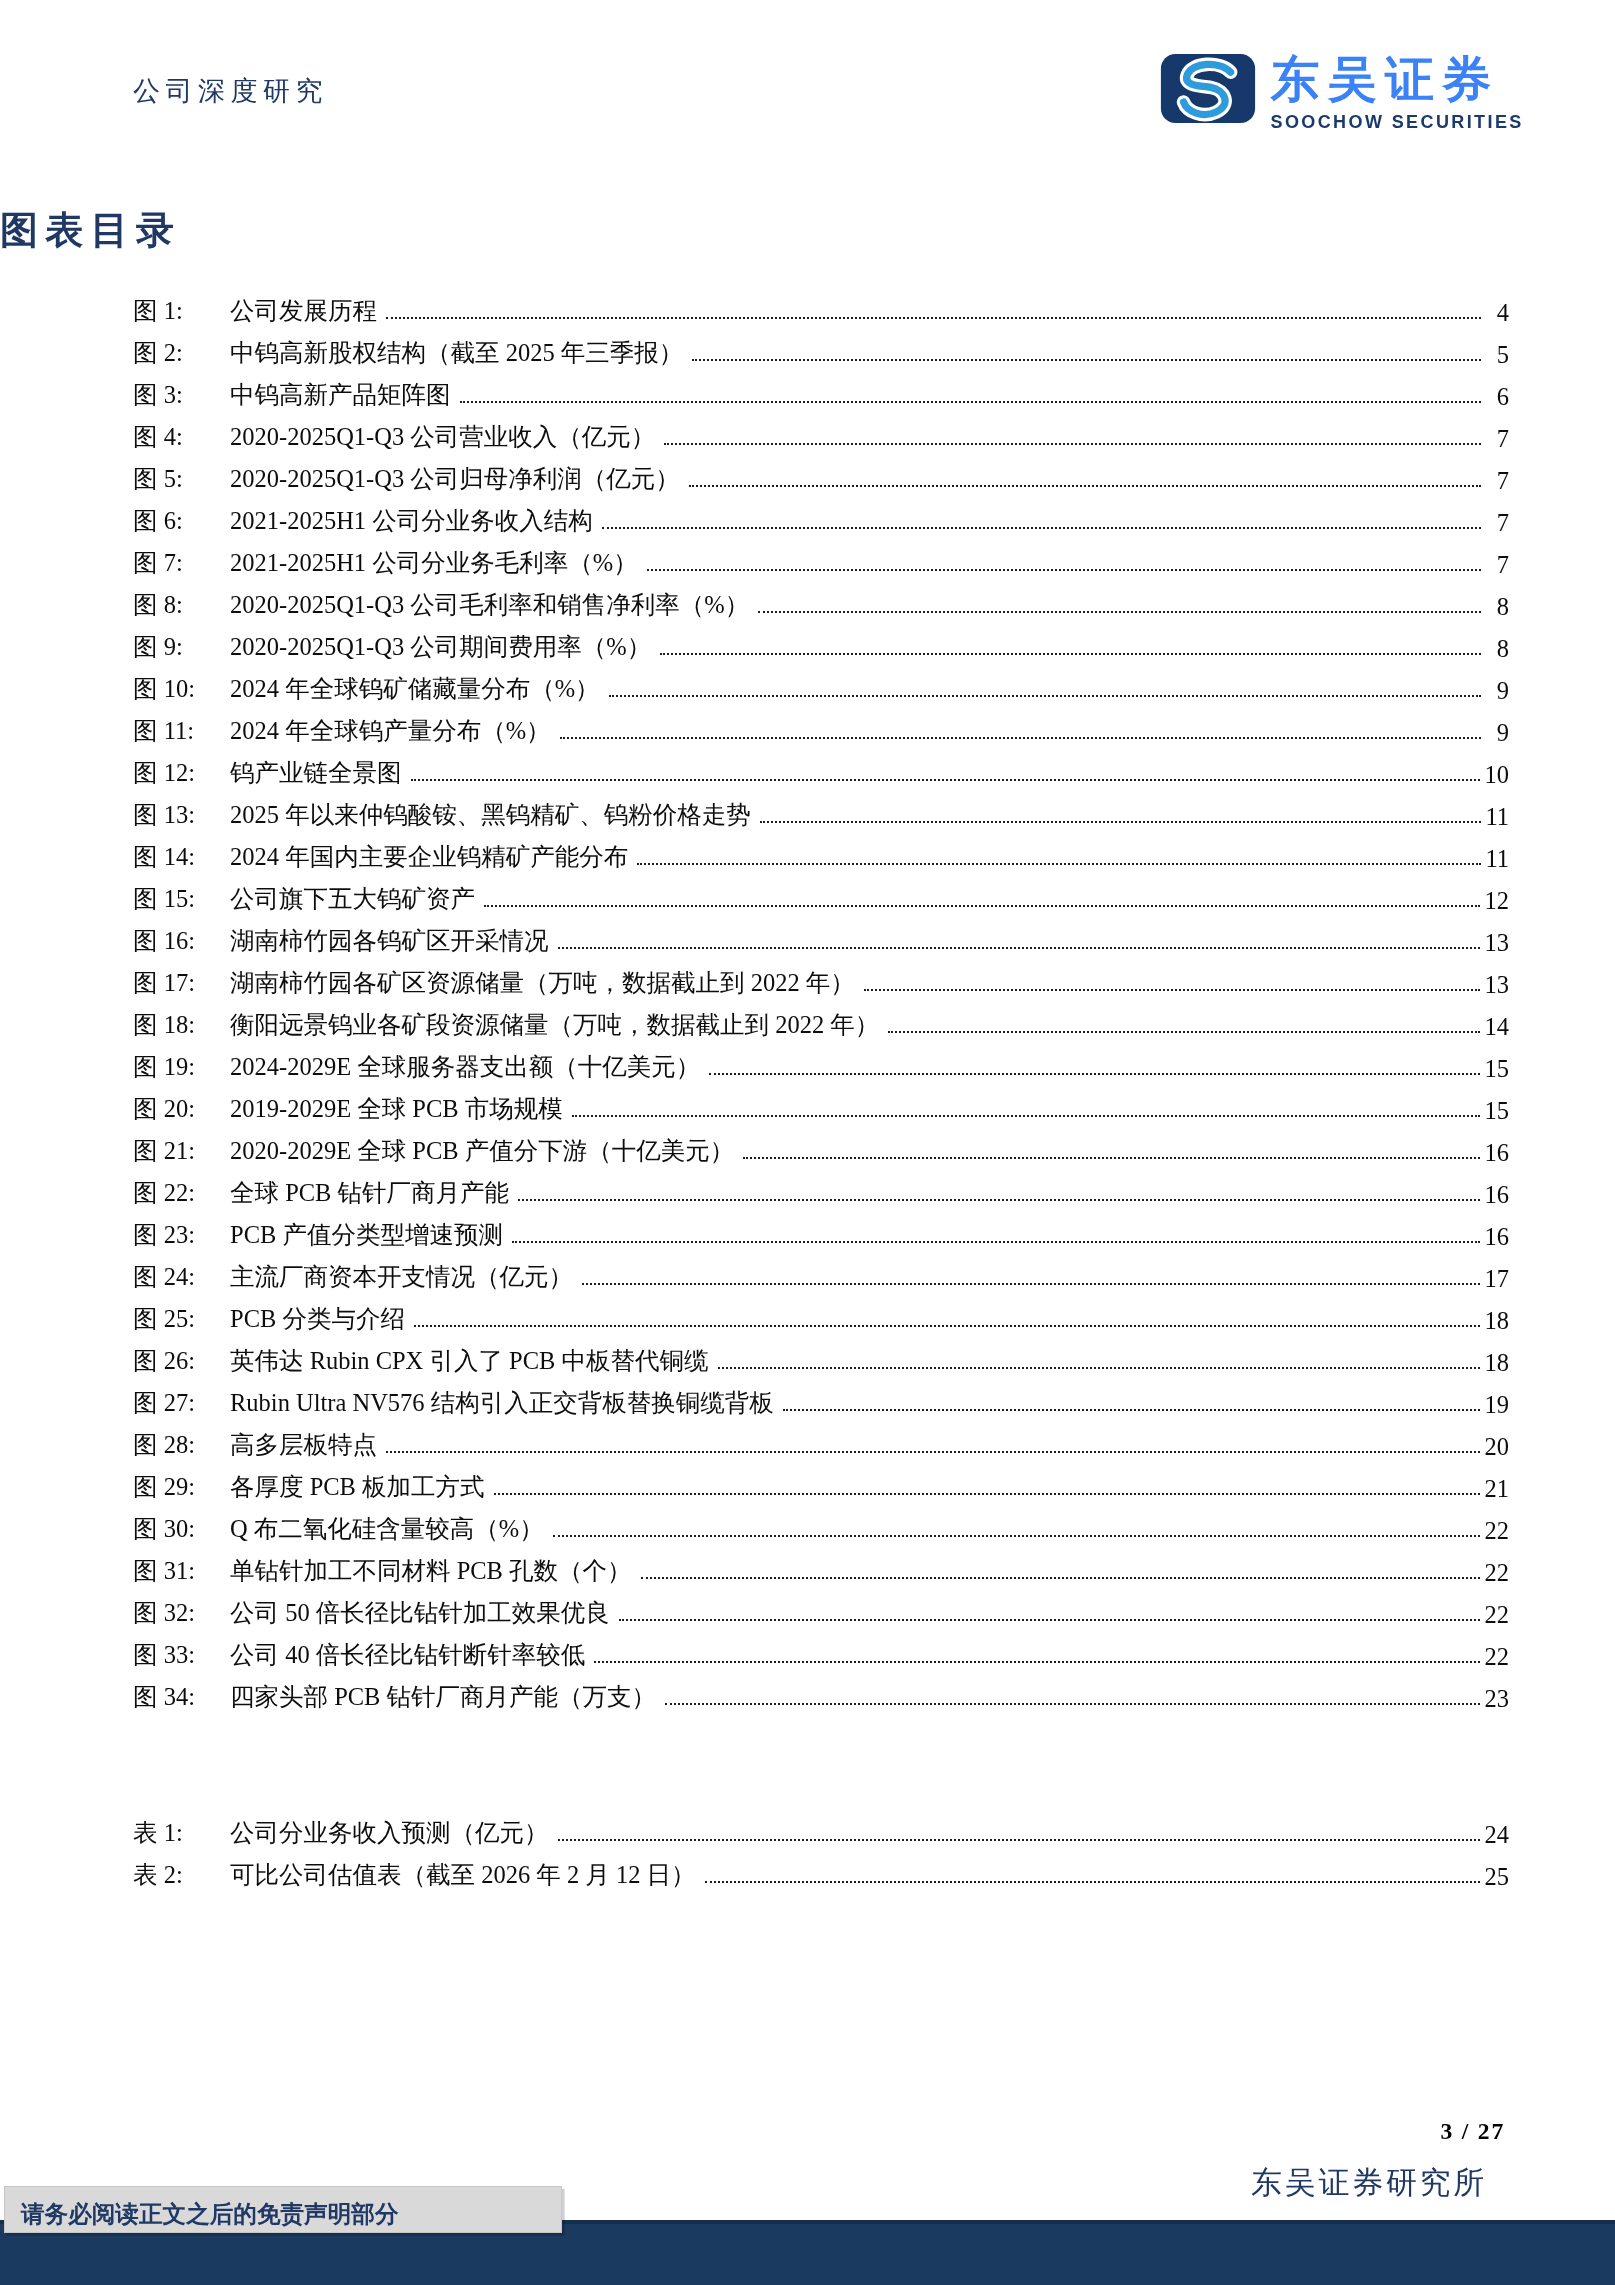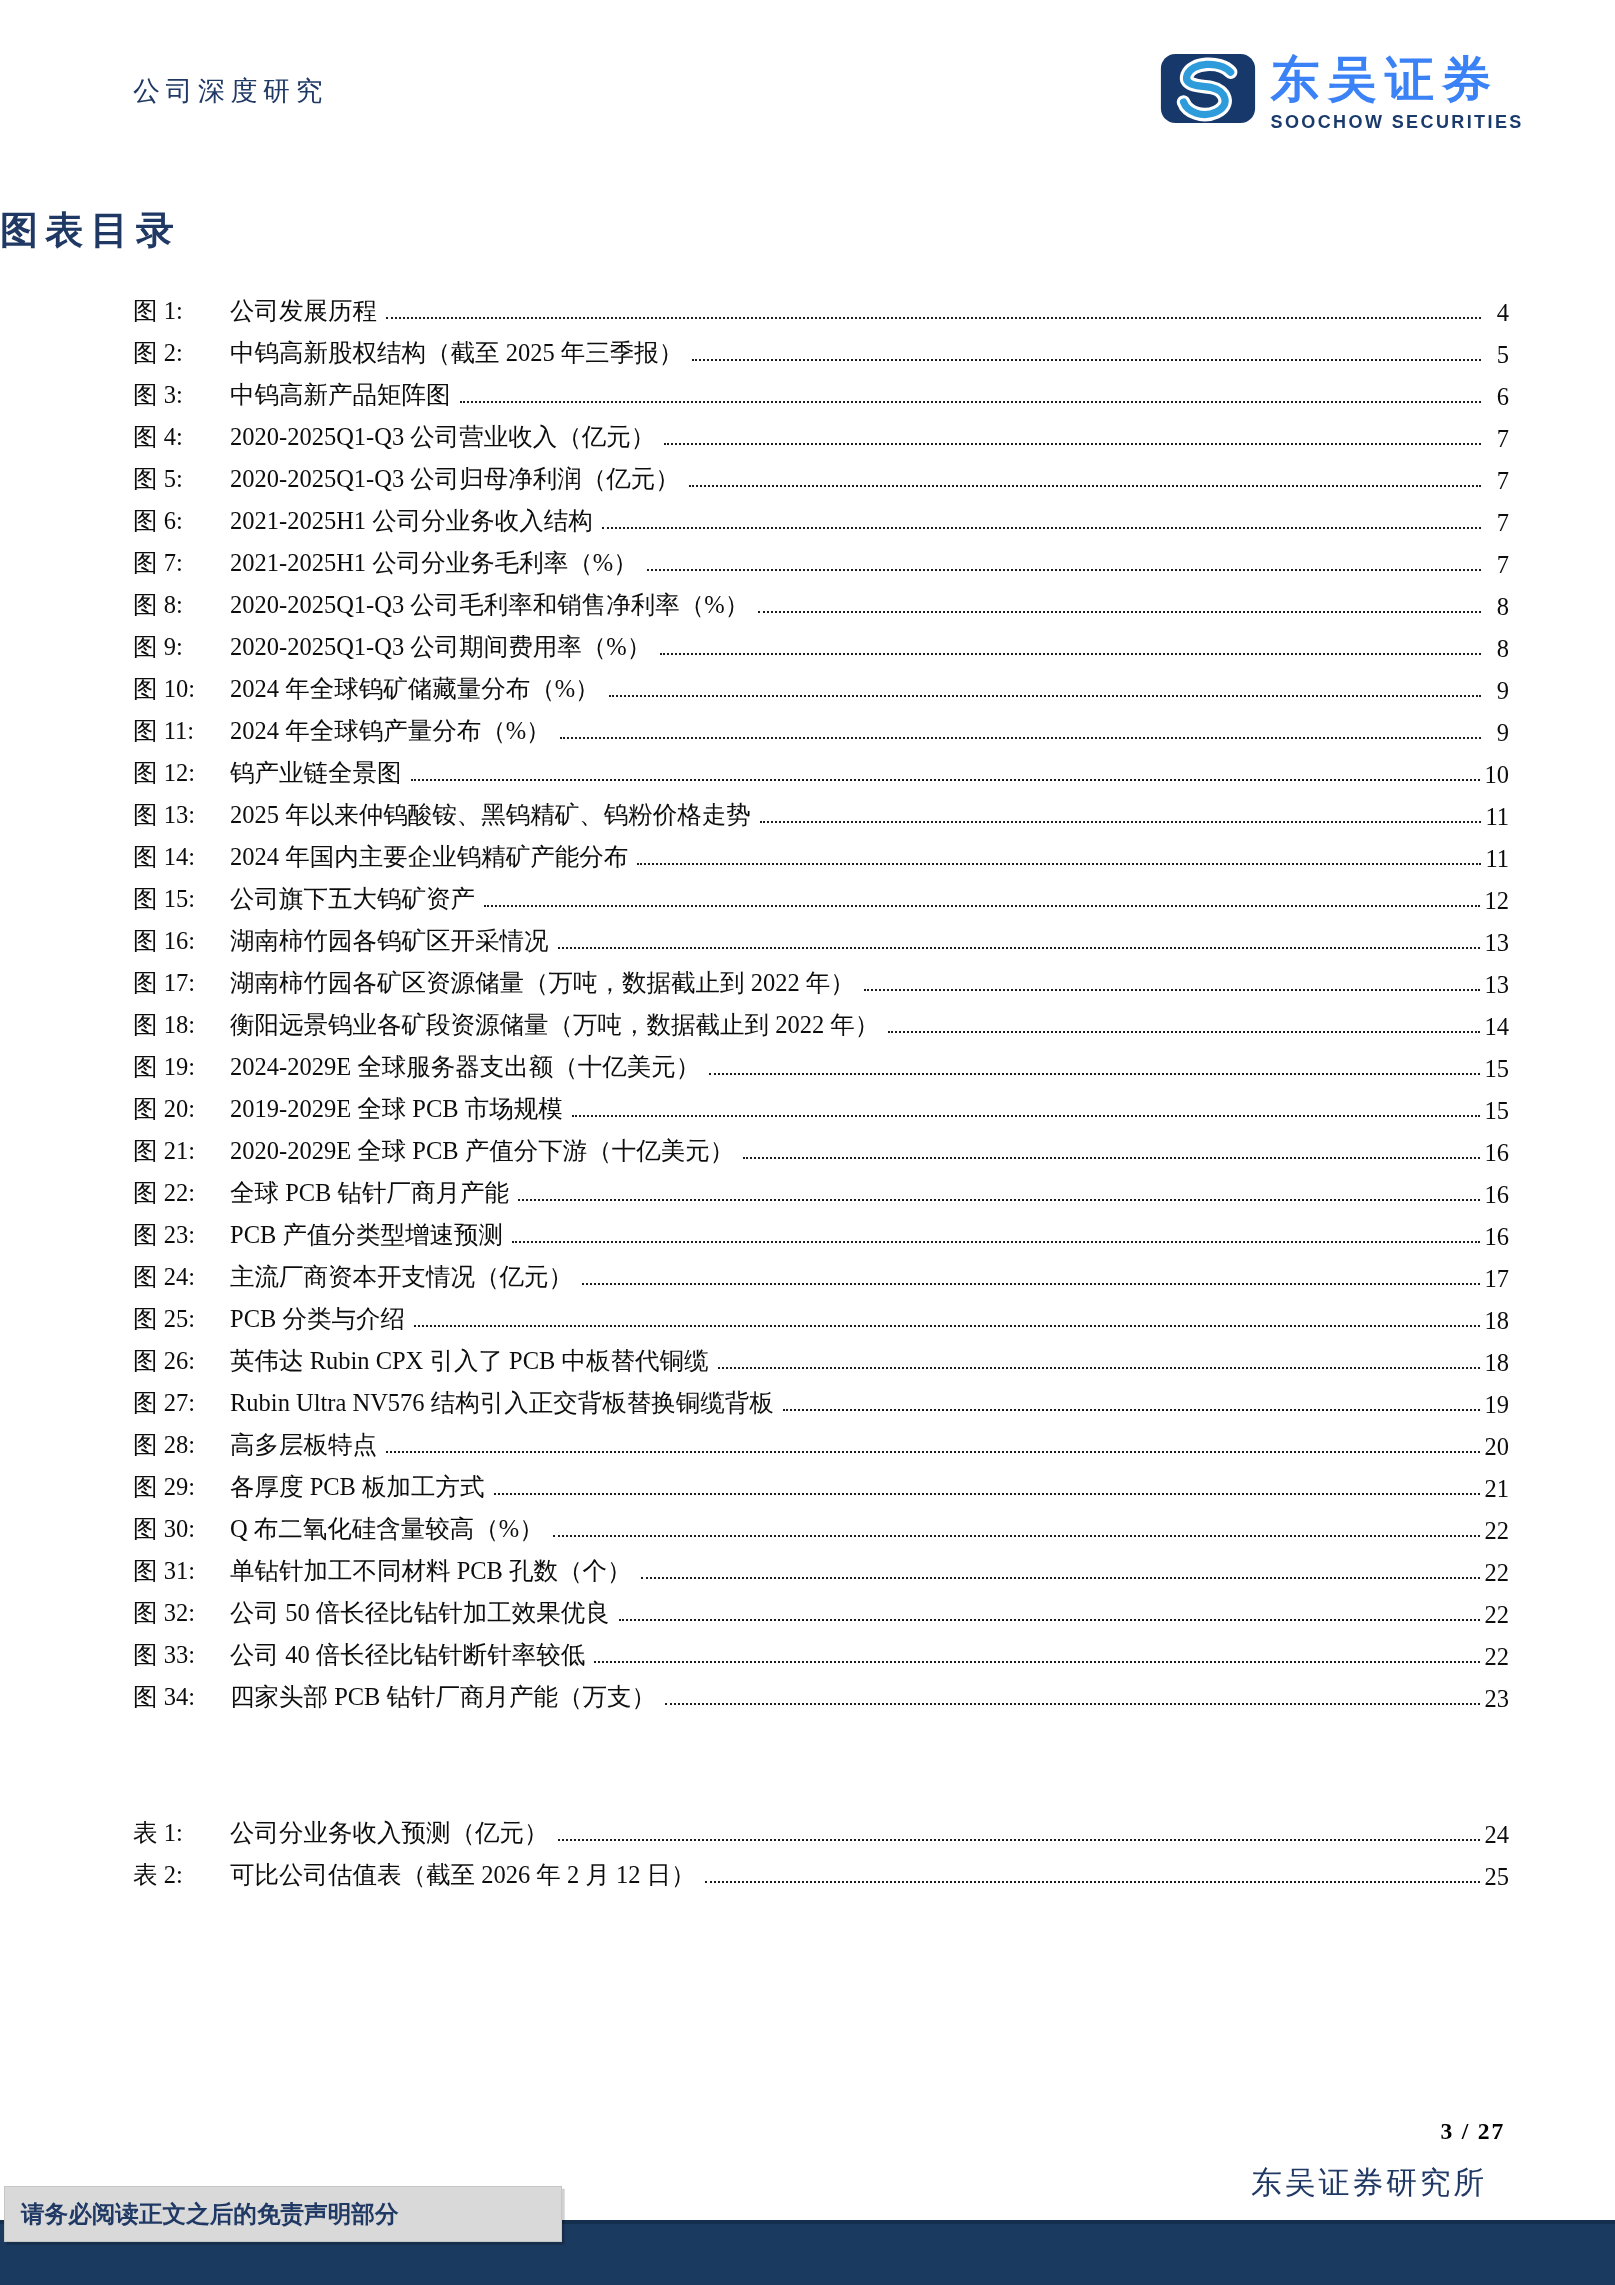--- a/index.html
+++ b/index.html
@@ -46,21 +46,21 @@
     letter-spacing:1.8px;
   }
   .footer-org{
     position:absolute;right:129px;top:2162px;font-size:31px;color:#1F3864;letter-spacing:2.7px;
   }
   .footer-bar{
     position:absolute;left:0;right:0;bottom:0;height:66px;background:#1B3A5F;
     border-top:4.5px solid #142E4D;box-sizing:border-box;z-index:1;
   }
   .disclaimer{
-    position:absolute;left:3.6px;top:2186px;width:558px;height:56px;box-sizing:border-box;
+    position:absolute;left:3.6px;top:2186px;width:558px;height:47px;box-sizing:border-box;
     background:#D9D9D9;border:0.9px solid #c6c6c6;box-shadow:2.7px 2.7px 0 rgba(0,0,0,0.18);
     color:#1F3864;font-weight:bold;font-size:23.6px;line-height:55px;padding-left:16.4px;
     z-index:2;white-space:nowrap;
   }
 </style>
 </head>
 <body>
 
 <div class="page">
 

